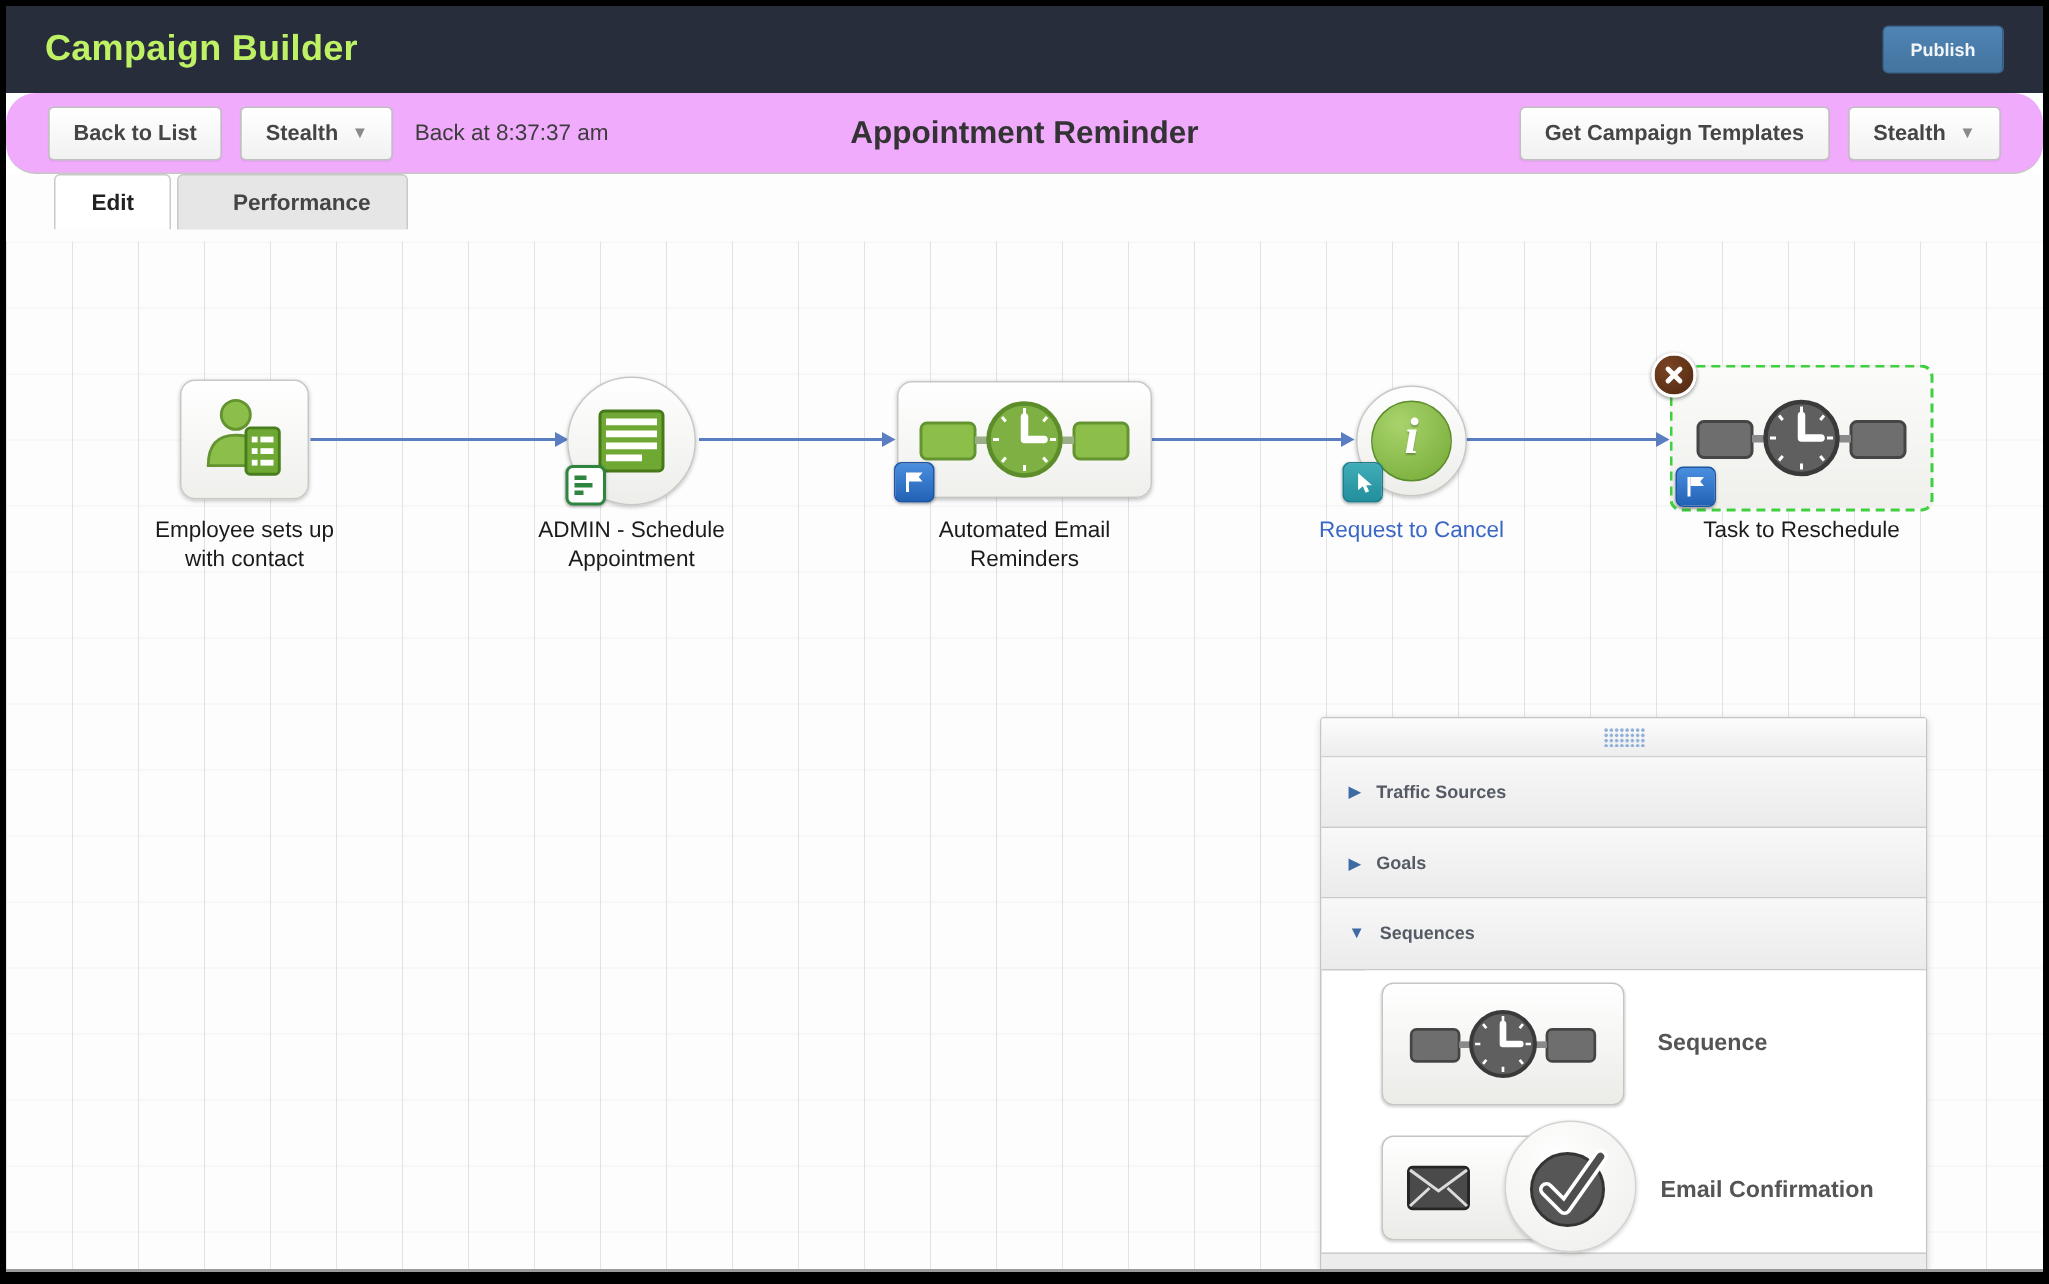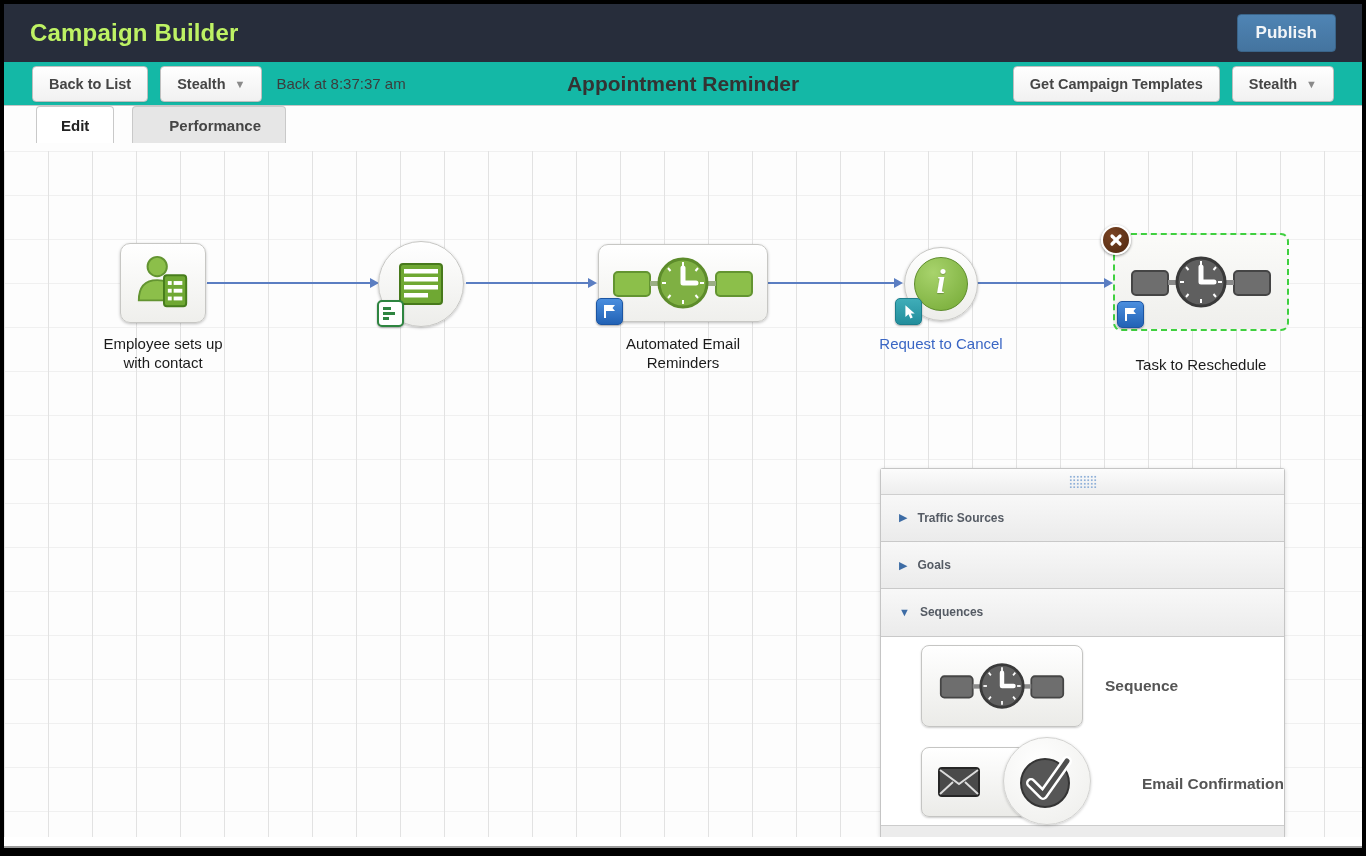--- a/index.html
+++ b/index.html
@@ -2,36 +2,36 @@
 <html><head>
 <meta charset="utf-8">
 <style>
   * { margin:0; padding:0; box-sizing:border-box; }
   html,body { width:1366px; height:856px; background:#000; font-family:"Liberation Sans", sans-serif; overflow:hidden; }
   .app { position:absolute; left:4px; top:4px; width:1358px; height:844px; background:#fff; border-bottom:2px solid #9a9a9a; overflow:hidden; }
 
   
   .navbar { height:58px; background:#272d3b; display:flex; align-items:center; padding:0 26px; }
   .navbar-title { color:#bef264; font-size:24px; font-weight:700; letter-spacing:.2px; }
-  .publish-btn { margin-left:auto; background:linear-gradient(#4f84b4,#44749f); border:1px solid #3a6489; border-radius:4px; color:#f2f5f8; font-weight:bold; font-size:17px; padding:8px 18px; cursor:pointer; }
-
-  
-  .toolbar { position:relative; height:44px; background:#14b8a6; border-bottom:1px solid #c6c6c6; display:flex; align-items:center; padding:0 28px; }
+  .publish-btn { margin-left:auto; background:linear-gradient(#4f84b4,#44749f); border:1px solid #3a6489; border-radius:4px; color:#f2f5f8; font-weight:bold; font-size:12px; padding:8px 18px; cursor:pointer; }
+
+  
+  .toolbar { position:relative; height:54px; background:#f0abfc; border-bottom:1px solid #c6c6c6; display:flex; align-items:center; padding:0 28px;border-radius:20px; }
   .tb-btn { background:linear-gradient(#ffffff,#f1f1f1); border:1px solid #bfbfbf; border-radius:4px; padding:9px 16px; font-size:14.5px; font-weight:bold; color:#454545; box-shadow:0 1px 1px rgba(0,0,0,.06); cursor:pointer; display:inline-flex; align-items:center; gap:9px; }
   .tb-caret { font-size:11px; color:#8a8a8a; }
   .tb-gap { width:12px; }
   .saved-text { margin-left:14px; font-size:15px; color:#3c3c3c; }
   .campaign-title { position:absolute; left:50%; top:50%; transform:translate(-50%,-50%); font-size:21px; font-weight:bold; color:#333; }
   .toolbar-right { margin-left:auto; display:flex; gap:12px; }
 
   
   .tabstrip { height:45px; background:#fdfdfd; display:flex; align-items:flex-start; padding-left:32px; }
   .tab { height:37px; display:flex; align-items:center; padding:0 24px; font-size:15px; font-weight:bold; border:1px solid #c9c9c9; border-bottom:none; border-radius:4px 4px 0 0; cursor:pointer; }
   .tab.active { background:#fff; color:#222; position:relative; z-index:2; }
-  .tab.inactive { background:#e6e6e6; color:#454545; margin-left:18px;padding-left:36px; }
+  .tab.inactive { background:#e6e6e6; color:#454545; margin-left:4px;padding-left:36px; }
 
   
   .canvas { position:relative; height:686px; background-color:#fdfdfd;
     background-image:
       linear-gradient(to right,#e2e2e2 1px, transparent 1px),
       linear-gradient(to bottom,#f0f0f0 1px, transparent 1px);
     background-size:44px 44px; overflow:hidden; }
 
   .node-label { position:absolute; text-align:center; font-size:15px; color:#1b1b1b; line-height:1.25; }
 
@@ -56,21 +56,21 @@
   .palette { position:absolute; left:876px; top:317px; width:405px; bottom:0; background:#fff; border:1px solid #c5c5c5; border-bottom:none; border-radius:3px 3px 0 0; box-shadow:0 1px 4px rgba(0,0,0,.15); display:flex; flex-direction:column; }
   .palette-drag { height:27px; background:linear-gradient(#fcfcfc,#ededed); border-bottom:1px solid #cfcfcf; display:flex; align-items:center; justify-content:center; }
   .drag-dots { width:28px; height:13px; background-image:radial-gradient(#8fb0d8 1px, transparent 1.3px); background-size:3.5px 3.5px; }
   .acc-row { height:50px; background:linear-gradient(#f8f8f8,#ebebeb); border-bottom:1px solid #c9c9c9; display:flex; align-items:center; padding-left:18px; gap:10px; cursor:pointer; }
   .acc-tri { color:#3d6ca5; font-size:11px; }
   .acc-label { font-size:12px; font-weight:bold; color:#555b64; }
   .palette-content { flex:1; background:#fff; padding:8px 0 0 11px;margin-left:29px; }
   .seq-item { display:flex; align-items:center; gap:22px; }
   .seq-card { width:162px; height:82px; background:linear-gradient(#ffffff,#ebebe8); border:1px solid #c5c5c3; border-radius:8px; box-shadow:0 1px 2px rgba(0,0,0,.2); display:flex; align-items:center; justify-content:center; cursor:grab; }
   .item-label { font-size:15.5px; font-weight:bold; color:#555; }
-  .email-item { display:flex; align-items:center; margin-top:16px;justify-content:space-between; }
+  .email-item { display:flex; align-items:center; margin-top:16px; }
   .email-combo { position:relative; width:172px; height:82px; cursor:grab; }
   .email-card { position:absolute; left:0; top:4px; width:122px; height:70px; background:linear-gradient(#ffffff,#ebebe8); border:1px solid #c5c5c3; border-radius:8px; box-shadow:0 1px 2px rgba(0,0,0,.2); display:flex; align-items:center; padding-left:16px; }
   .email-circle { position:absolute; left:82px; top:-6px; width:88px; height:88px; border-radius:50%; background:radial-gradient(circle at 40% 30%, #ffffff, #ededea); border:1px solid #d2d2d0; box-shadow:0 1px 3px rgba(0,0,0,.2); display:flex; align-items:center; justify-content:center; }
   .palette-footer { height:13px; background:#ececec; border-top:1px solid #cccccc; }
 </style>
 </head>
 <body>
 
 <div class="app">
 
@@ -133,20 +133,21 @@
         <rect x="10" y="36" width="24" height="4.5" fill="#fff"></rect>
       </svg>
       <div class="badge badge-form" style="left:-2px; top:58px;">
         <svg width="17" height="17" viewBox="0 0 17 17">
           <rect x="1" y="2" width="8" height="3" fill="#2e8540"></rect>
           <rect x="1" y="7" width="12" height="3" fill="#2e8540"></rect>
           <rect x="1" y="12" width="6" height="3" fill="#2e8540"></rect>
         </svg>
       </div>
     </div>
+    <div class="node-label" style="left:332px; top:184px; width:170px;">ADMIN - Schedule Appointment</div>
 
     <div class="card-node" style="left:594px; top:93px; width:170px; height:78px;">
       <svg width="142" height="54" viewBox="0 0 142 54">
         <rect x="2" y="16" width="36" height="24" rx="4" fill="#8cbf4a" stroke="#639431" stroke-width="2"></rect>
         <rect x="38" y="25" width="18" height="5" fill="#9bae85"></rect>
         <rect x="104" y="16" width="36" height="24" rx="4" fill="#8cbf4a" stroke="#639431" stroke-width="2"></rect>
         <rect x="86" y="25" width="18" height="5" fill="#9bae85"></rect>
         <circle cx="71" cy="27" r="24" fill="#7fb043" stroke="#5d8c2b" stroke-width="3"></circle>
         <g stroke="#ffffff" stroke-width="2">
           <line x1="71" y1="6" x2="71" y2="10"></line>
@@ -206,21 +207,21 @@
           <path d="M5,2 L14,2 L11.5,5 L14,8 L5,8 Z" fill="#fff"></path>
         </svg>
       </div>
       <div class="x-badge" style="left:-14px; top:-10px;">
         <svg width="14" height="14" viewBox="0 0 14 14">
           <line x1="3" y1="3" x2="11" y2="11" stroke="#fff" stroke-width="3.2" stroke-linecap="round"></line>
           <line x1="11" y1="3" x2="3" y2="11" stroke="#fff" stroke-width="3.2" stroke-linecap="round"></line>
         </svg>
       </div>
     </div>
-    <div class="node-label" style="left:1107px; top:184px; width:180px;margin-top:21px;">Task to Reschedule</div>
+    <div class="node-label" style="left:1107px; top:184px; width:180px;">Task to Reschedule</div>
 
     <div class="palette">
       <div class="palette-drag">
         <div class="drag-dots"></div>
       </div>
       <div class="acc-row">
         <span class="acc-tri">▶</span>
         <span class="acc-label">Traffic Sources</span>
       </div>
       <div class="acc-row">

